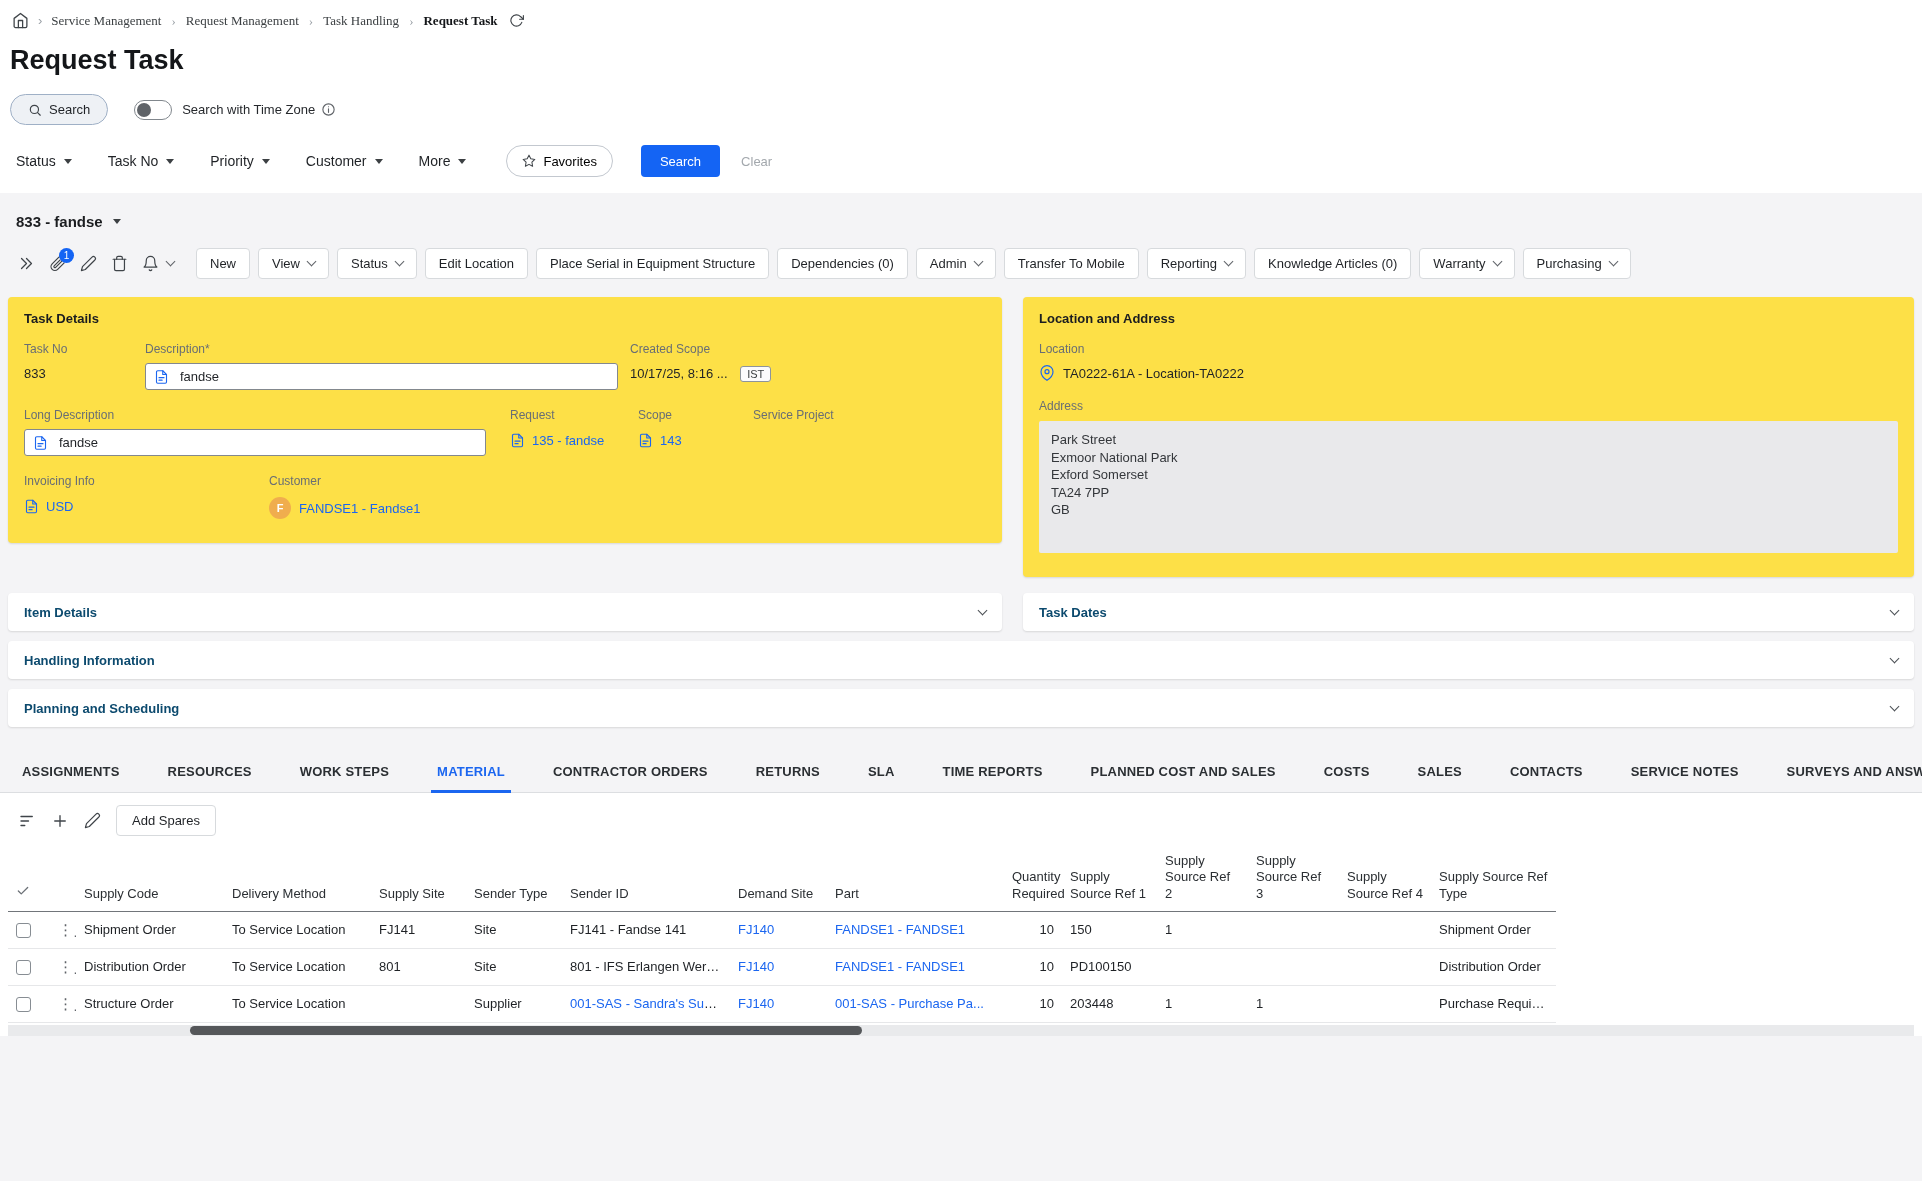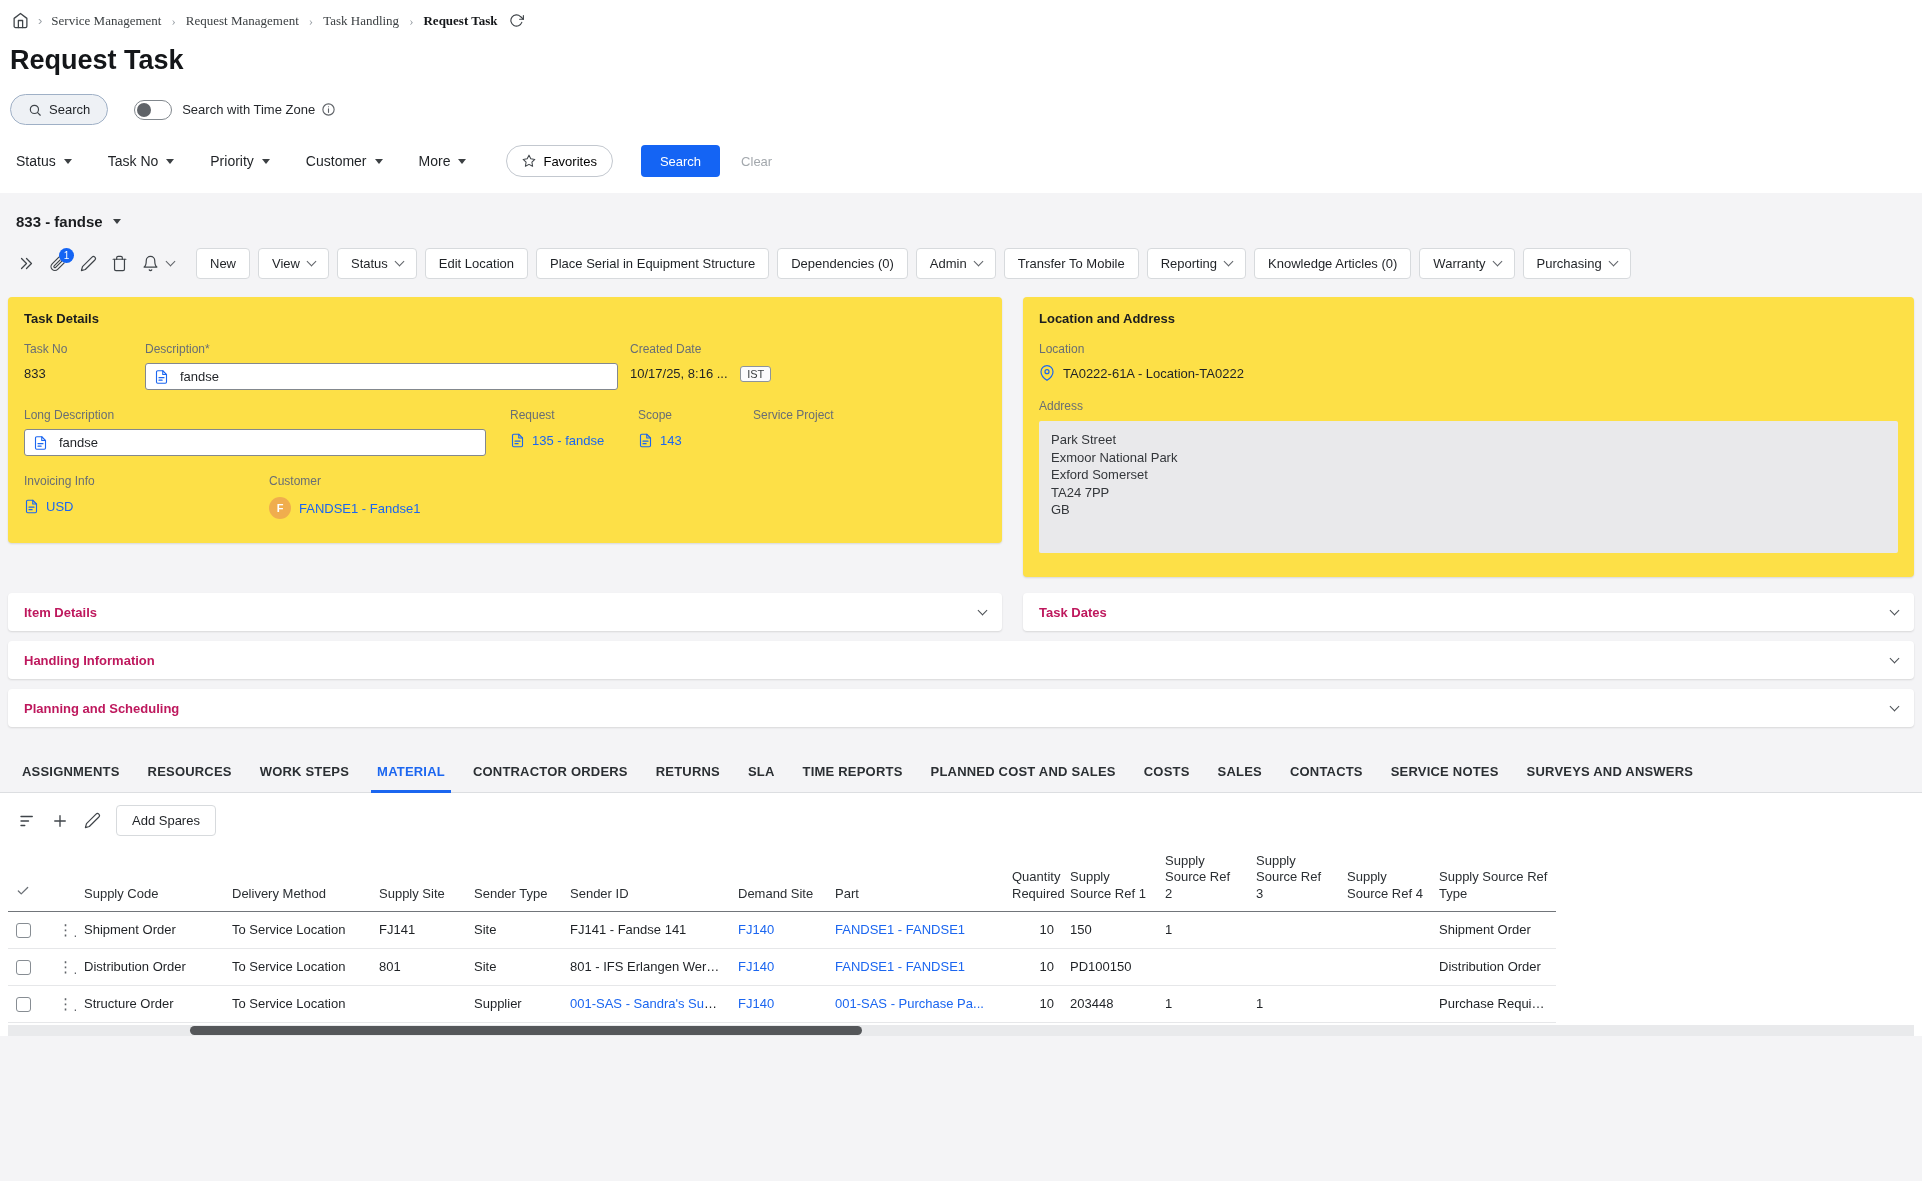--- a/index.html
+++ b/index.html
@@ -59,26 +59,26 @@
   .icon-link { display:flex; align-items:center; gap:7px; padding-top:4px; color:#1b66f0; }
   .tz-badge { display:inline-block; border:1px solid #8d949c; border-radius:3px; padding:1px 6px; font-size:11px; color:#3c4043; background:#fbfbfc; margin-left:9px; }
   .avatar { width:22px; height:22px; border-radius:50%; background:#f0ad4e; color:#fff; font-size:11px; font-weight:700; display:inline-flex; align-items:center; justify-content:center; flex:none; }
   .cust-line { display:flex; align-items:center; gap:8px; padding-top:2px; }
   .loc-line { display:flex; align-items:center; gap:8px; font-size:13px; color:#1f2226; padding-top:2px; }
   .addr-box { background:#e9e9eb; border-radius:2px; margin-top:8px; padding:10px 12px; min-height:132px; }
   .addr-line { font-size:13px; color:#34373b; line-height:1.35; }
 
   
   .bars-grid { display:grid; grid-template-columns:994px 1fr; gap:21px; padding:16px 8px 0; }
-  .bar { background:#fff; border-radius:4px; box-shadow:0 1px 2px rgba(0,0,0,.12); height:38px; display:flex; align-items:center; justify-content:space-between; padding:0 16px; font-size:13px; font-weight:700; color:#be185d; cursor:pointer; }
+  .bar { background:#fff; border-radius:4px; box-shadow:0 1px 2px rgba(0,0,0,.12); height:38px; display:flex; align-items:center; justify-content:space-between; padding:0 16px; font-size:13px; font-weight:700; color:#0c4a6e; cursor:pointer; }
   .bar-full { margin:10px 8px 0; }
   .bar .chev { border-color:#4a4f54; }
 
   
-  .tabs { display:flex; align-items:flex-end; padding:0 8px; margin-top:26px; border-bottom:1px solid #dcdee1; }
+  .tabs { display:flex; align-items:flex-end; padding:0 8px; margin-top:26px; border-bottom:1px solid #dcdee1;gap:20px; }
   .tab { padding:11px 14px 13px; font-size:13px; font-weight:600; letter-spacing:.2px; color:#2b2f33; background:none; border:none; cursor:pointer; position:relative; white-space:nowrap; font-family:inherit; }
   .tab.active { color:#1b66f0; }
   .tab.active::after { content:""; position:absolute; left:8px; right:8px; bottom:-1px; height:3px; background:#1b66f0; }
 
   
   .panel { background:#fff; padding:0 8px; }
   .panel-toolbar { display:flex; align-items:center; gap:15px; padding:12px 10px 11px; }
   .pt-icon { display:inline-flex; align-items:center; justify-content:center; color:#3f4449; cursor:pointer; background:none; border:none; }
   .add-spares { height:31px; padding:0 15px; background:#fff; border:1px solid #d7dadd; border-radius:4px; font-size:13px; cursor:pointer; font-family:inherit; color:#1f2226; }
 
@@ -296,21 +296,21 @@
                     <path d="M14 2H6a2 2 0 0 0-2 2v16a2 2 0 0 0 2 2h12a2 2 0 0 0 2-2V8z"></path>
                     <polyline points="14 2 14 8 20 8"></polyline>
                     <line x1="8" y1="13" x2="16" y2="13"></line>
                     <line x1="8" y1="17" x2="13" y2="17"></line>
                   </svg>
               </span>
               <input class="text-input" style="width: 100%;" value="fandse">
             </div>
           </div>
           <div>
-            <div class="fld-label">Created Date</div>
+            <div class="fld-label">Created Scope</div>
             <div class="fld-value">
               <span>10/17/25, 8:16 ...</span>
               <span class="tz-badge">IST</span>
             </div>
           </div>
         </div>
 
         <div class="fld-row">
           <div style="width:486px">
             <div class="fld-label">Long Description</div>

